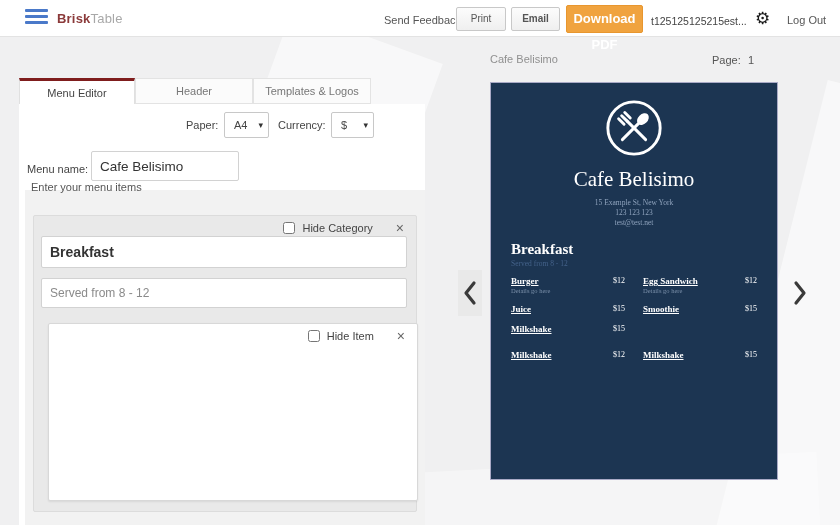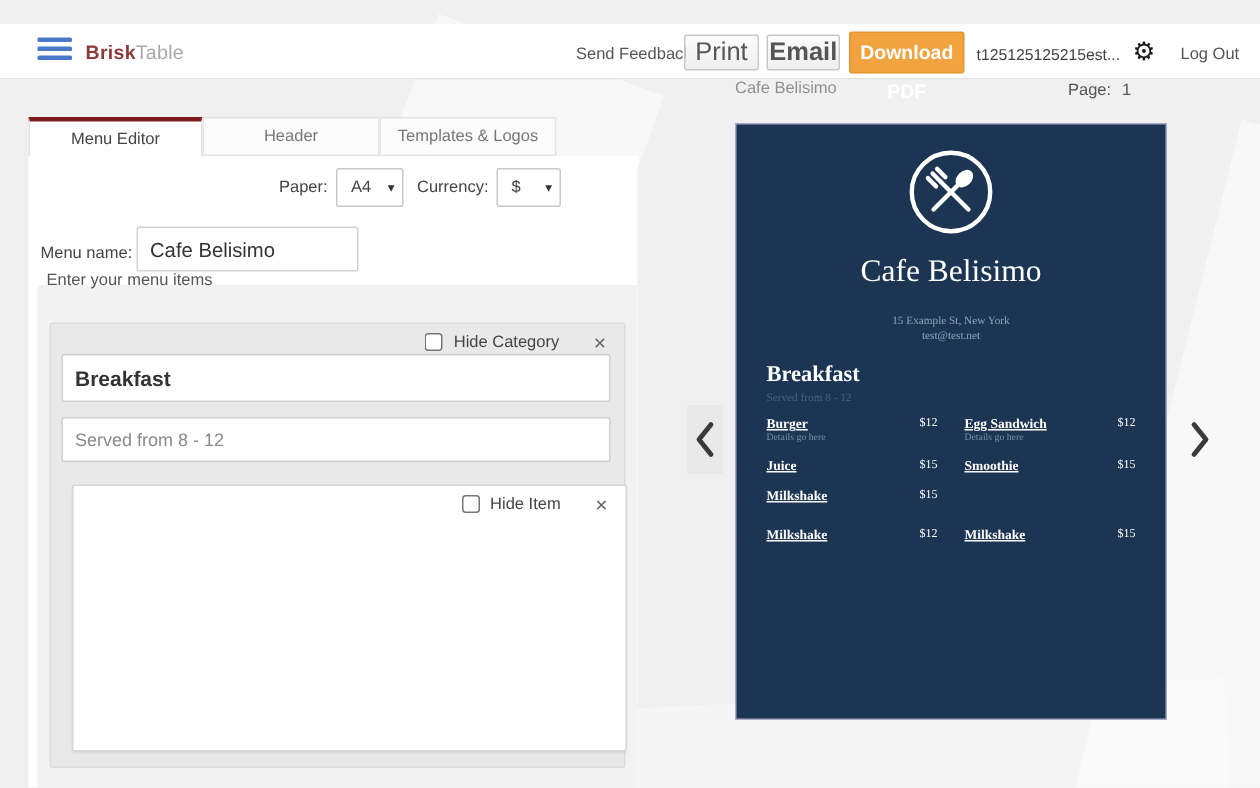--- a/index.html
+++ b/index.html
@@ -11,29 +11,29 @@
     color:#444;
   }
 
   
   .bg-shape { position:absolute; background:rgba(255,255,255,.55); pointer-events:none; z-index:0; }
   .bg-shape.s1 { left:250px; top:30px; width:160px; height:220px; transform:rotate(20deg); }
   .bg-shape.s2 { left:770px; top:90px; width:140px; height:460px; transform:rotate(14deg); }
   .bg-shape.s3 { left:120px; top:470px; width:700px; height:120px; transform:rotate(-3deg); background:rgba(255,255,255,.35); }
 
   
-  .topbar { position:absolute; left:0; top:0; width:840px; height:37px; background:#fff; border-bottom:1px solid #e3e3e3; z-index:5;margin-top:16px; }
+  .topbar { position:absolute; left:0; top:0; width:840px; height:37px; background:#fff; border-bottom:1px solid #e3e3e3; z-index:5; }
   .hamburger { position:absolute; left:25px; top:9px; width:24px; height:18px; cursor:pointer; }
   .hamburger span { display:block; width:23px; height:3px; background:#4a79c9; border-radius:1px; margin-bottom:3px; }
   .logo { position:absolute; left:57px; top:11px; font-size:13px; letter-spacing:.2px; }
   .logo .b1 { color:#8b3a3a; font-weight:700; }
   .logo .b2 { color:#a8a8a8; font-weight:400; }
   .tb-link { position:absolute; font-size:11px; color:#555; cursor:pointer; }
   .btn { position:absolute; background:linear-gradient(#fcfcfc,#efefef); border:1px solid #c8c8c8; border-radius:2px;
-         font-size:17px; color:#555; text-align:center; cursor:pointer; font-family:inherit; }
+         font-size:10px; color:#555; text-align:center; cursor:pointer; font-family:inherit; }
   .btn-print { left:456px; top:7px; width:50px; height:24px; line-height:22px; }
   .btn-email { left:511px; top:7px; width:49px; height:24px; line-height:22px;font-weight:bold; }
   .btn-pdf { position:absolute; left:566px; top:5px; width:77px; height:28px; background:#f0a33f; border:1px solid #e8962e;
              border-radius:2px; color:#fff; font-weight:700; font-size:13px; line-height:26px; text-align:center; cursor:pointer; }
   .username { position:absolute; left:651px; top:15px; font-size:10.5px; color:#444; cursor:pointer; }
   .gear { position:absolute; left:755px; top:8px; font-size:17px; color:#1a1a1a; cursor:pointer; }
   .logout { left:787px; top:14px; }
 
   
   .tab { position:absolute; top:78px; height:26px; line-height:24px; text-align:center; font-size:11px; cursor:pointer; z-index:2; }
@@ -76,21 +76,21 @@
 
   
   .pv-label { position:absolute; left:490px; top:53px; font-size:11px; color:#909090; z-index:2; }
   .pv-page-label { position:absolute; left:712px; top:54px; font-size:11px; color:#555; z-index:2; }
   .pv-page-value { position:absolute; left:748px; top:54px; font-size:11px; color:#555; z-index:2; }
 
   .pv-doc { position:absolute; left:490px; top:82px; width:288px; height:398px; background:#1c3552; border:1px solid #a9aac6;
             z-index:2; text-align:center; font-family:"Liberation Serif", serif; }
   .pv-logo { margin-top:14px; }
   .pv-title { color:#fff; font-size:21px; margin-top:4px; }
-  .pv-addr { font-size:7.5px; color:#8fa3bd; line-height:10px; margin-top:16px; }
+  .pv-addr { font-size:7.5px; color:#8fa3bd; line-height:10px; margin-top:6px; }
   .pv-sections { text-align:left; padding:0 20px; }
   .pv-sec-name { color:#fff; font-size:15px; font-weight:700; }
   .pv-sec-sub { color:#44628a; font-size:7.5px; margin-top:1px; min-height:8px; }
   .pv-sec1 { margin-top:13px; }
   .pv-sec2 { margin-top:16px; }
   .pv-grid { margin-top:8px; display:grid; grid-template-columns:1fr 1fr; column-gap:18px; row-gap:10px; }
   .mi { display:flex; justify-content:space-between; align-items:flex-start; }
   .mi-name { color:#fff; font-size:9px; font-weight:700; text-decoration:underline; display:block; }
   .mi-details { color:#7b90aa; font-size:6.5px; display:block; margin-top:1px; min-height:0; }
   .mi-price { color:#fff; font-size:8px; font-weight:400;text-align:right; }
@@ -201,20 +201,21 @@
       </g>
       <g transform="rotate(45 32 32)">
         <ellipse cx="32" cy="19" rx="5" ry="7" fill="#ffffff"></ellipse>
         <line x1="32" y1="26" x2="32" y2="49" stroke="#ffffff" stroke-width="3" stroke-linecap="round"></line>
       </g>
     </svg>
   </div>
   <div class="pv-title">Cafe Belisimo</div>
   <div class="pv-addr">
     <div>15 Example St, New York</div>
+    <div>123 123 123</div>
     <div>test@test.net</div>
   </div>
 
   <div class="pv-sections">
     <div class="pv-sec1">
       <div class="pv-sec-name">Breakfast</div>
       <div class="pv-sec-sub">Served from 8 - 12</div>
       <div class="pv-grid">
         <div class="mi">
           <span>

